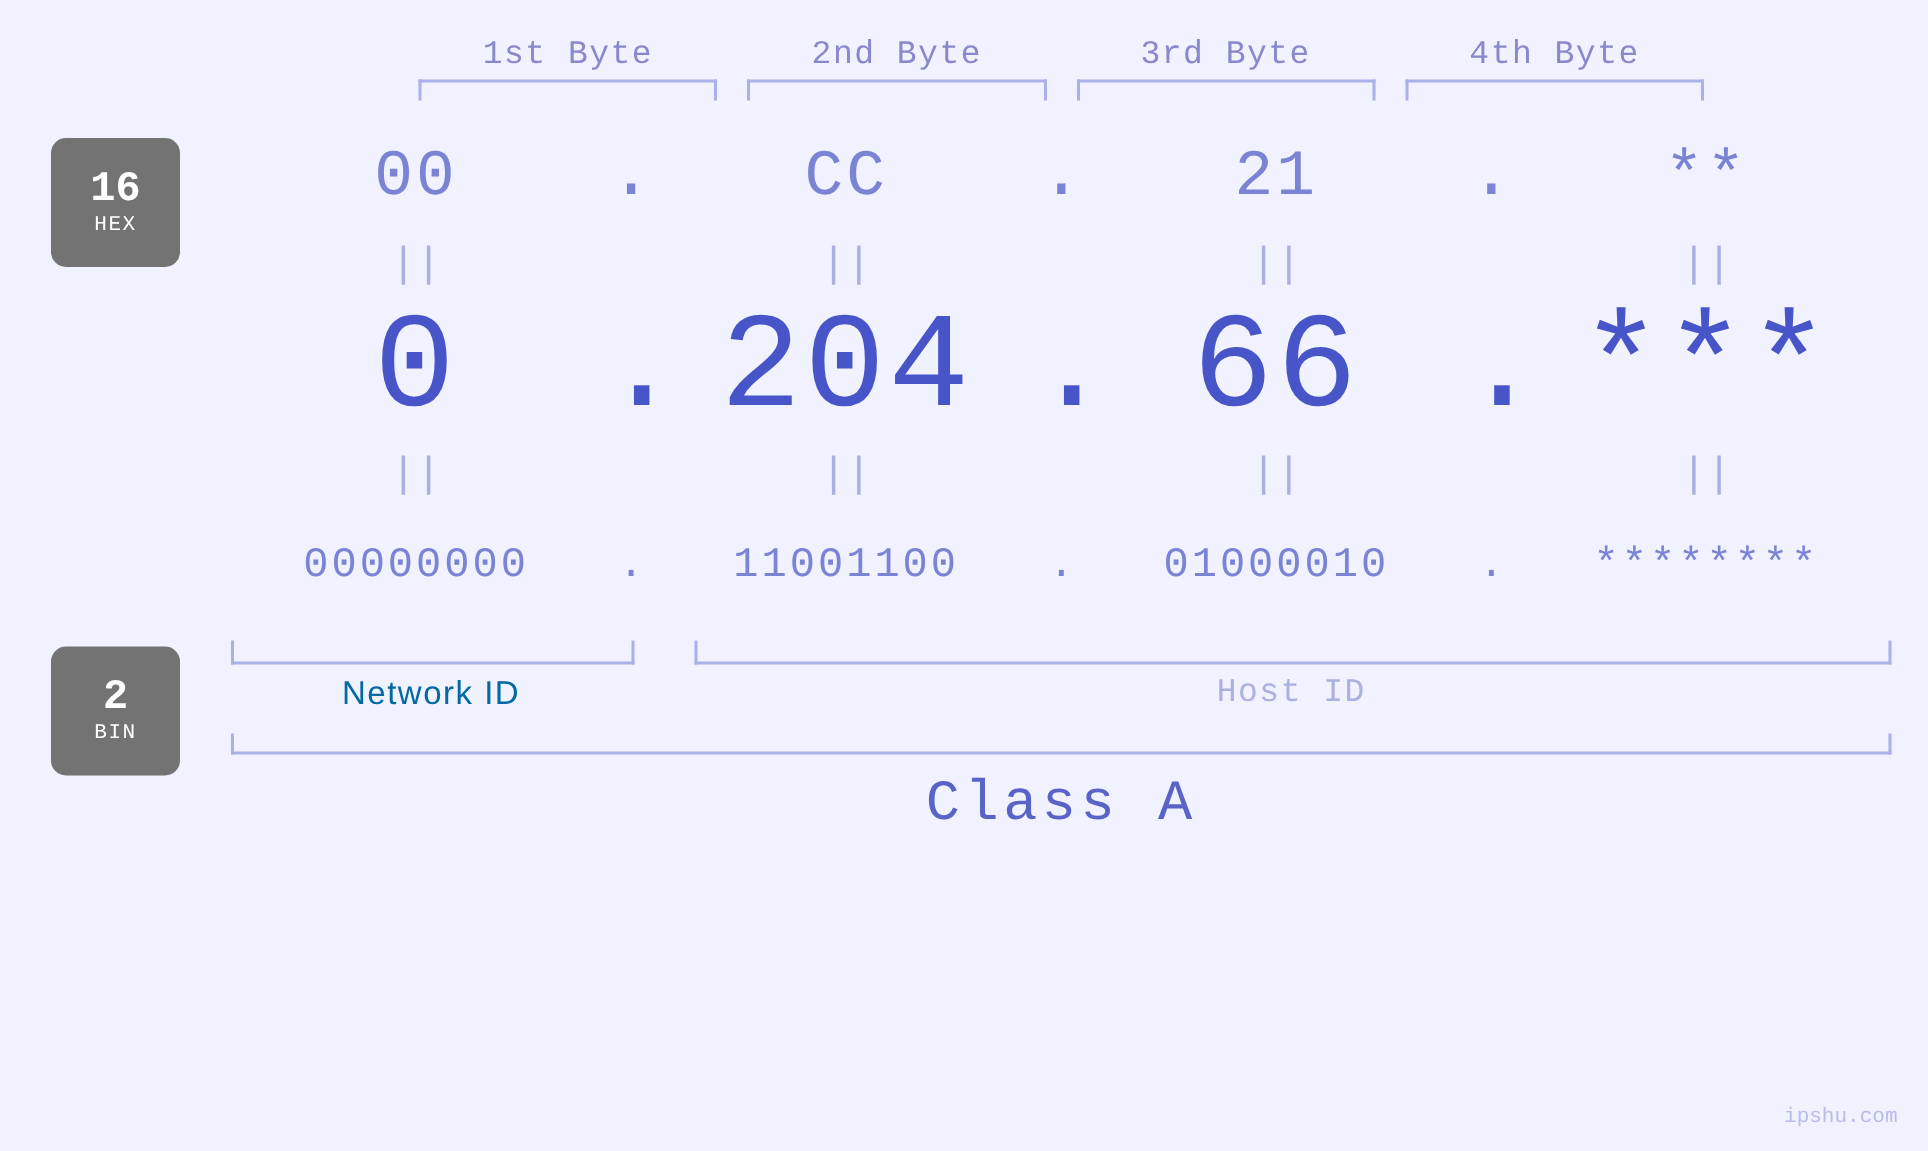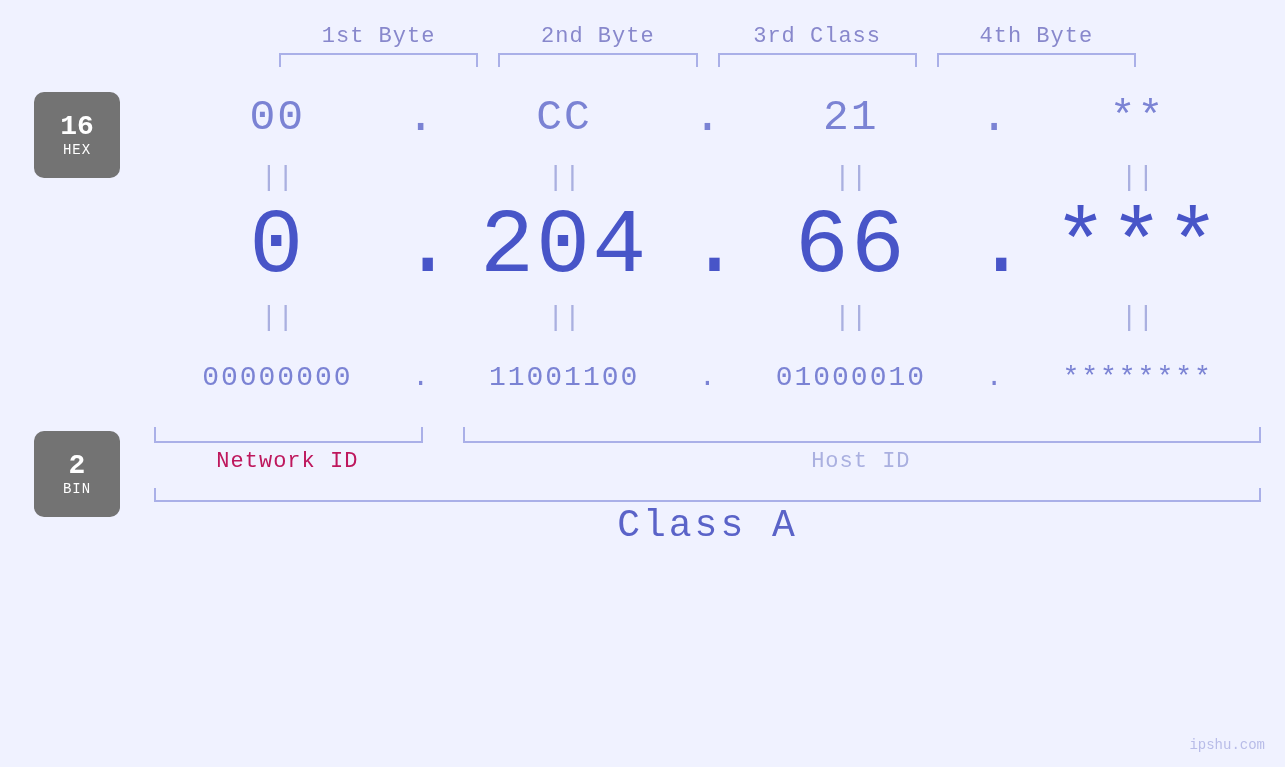--- a/index.html
+++ b/index.html
@@ -229,23 +229,23 @@
 
     .bottom-labels {
       display: flex;
       width: 100%;
       margin-top: 6px;
     }
 
     .network-label {
       flex: 1;
       text-align: center;
-      color: #be185d;
+      color: #0369a1;
       font-size: 22px;
-      font-family: Liberation Mono, monospace;
+      font-family: Liberation Sans, sans-serif;
       letter-spacing: 1px;
     }
 
     .host-label {
       flex: 3;
       text-align: center;
       color: #aab0e0;
       font-size: 22px;
       font-family: 'Courier New', Courier, monospace;
       letter-spacing: 1px;
@@ -258,21 +258,21 @@
       height: 14px;
       width: 100%;
     }
 
     .class-label {
       text-align: center;
       color: #5a63c8;
       font-size: 38px;
       font-family: 'Courier New', Courier, monospace;
       letter-spacing: 3px;
-      margin-top: 2px;
+      margin-top: 12px;
     }
 
     
     .byte-bracket {
       border-top: 2px solid #aab0e8;
       border-left: 2px solid #aab0e8;
       border-right: 2px solid #aab0e8;
       height: 14px;
       margin: 0 10px;
     }
@@ -295,21 +295,21 @@
   <div class="header-row">
     <div class="badge-spacer"></div>
     <div class="byte-headers">
       <div class="byte-col">
         <span class="byte-label">1st Byte</span>
       </div>
       <div class="byte-col">
         <span class="byte-label">2nd Byte</span>
       </div>
       <div class="byte-col">
-        <span class="byte-label">3rd Class</span>
+        <span class="byte-label">3rd Byte</span>
       </div>
       <div class="byte-col">
         <span class="byte-label">4th Byte</span>
       </div>
     </div>
   </div>
 
   <div class="brackets-row">
     <div class="bracket-spacer"></div>
     <div class="brackets">

